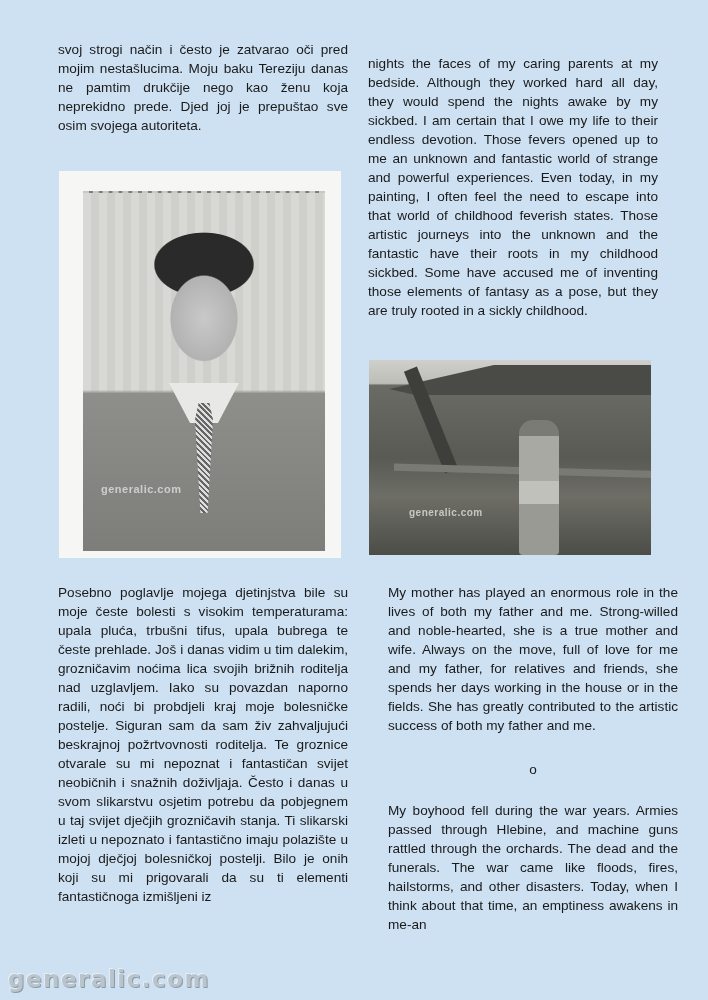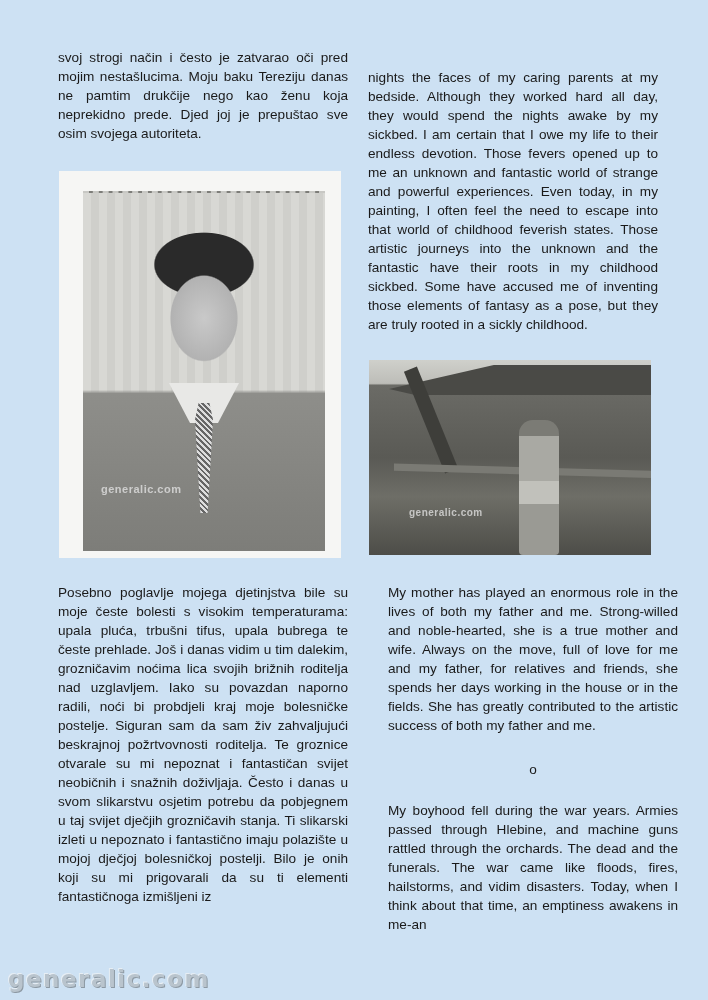--- a/index.html
+++ b/index.html
@@ -12,22 +12,22 @@
     color: #1a1a1a;
   }
   .col {
     position: absolute;
     width: 290px;
     font-size: 13.6px;
     line-height: 19px;
     text-align: justify;
   }
   .col p { margin: 0; }
-  #c1a { left: 58px; top: 48px; }
-  #c2a { left: 368px; top: 68px; }
+  #c1a { left: 58px; top: 40px; }
+  #c2a { left: 368px; top: 54px; }
   #c1b { left: 58px; top: 583px; }
   #c2b { left: 388px; top: 583px; }
   .sep { text-align: center; margin: 25px 0 22px 0 !important; }
 
   .photo-frame {
     position: absolute;
     background: #f6f6f4;
   }
   #portrait-frame { left: 59px; top: 171px; width: 282px; height: 387px; }
   #portrait {
@@ -119,16 +119,16 @@
   </div>
 </div>
 
 <div class="col" id="c1b">
   <p>Posebno poglavlje mojega djetinjstva bile su moje česte bolesti s visokim temperaturama: upala pluća, trbušni tifus, upala bubrega te česte prehlade. Još i danas vidim u tim dalekim, grozničavim noćima lica svojih brižnih roditelja nad uzglavljem. Iako su povazdan naporno radili, noći bi probdjeli kraj moje bolesničke postelje. Siguran sam da sam živ zahvaljujući beskrajnoj požrtvovnosti roditelja. Te groznice otvarale su mi nepoznat i fantastičan svijet neobičnih i snažnih doživljaja. Često i danas u svom slikarstvu osjetim potrebu da pobjegnem u taj svijet dječjih grozničavih stanja. Ti slikarski izleti u nepoznato i fantastično imaju polazište u mojoj dječjoj bolesničkoj postelji. Bilo je onih koji su mi prigovarali da su ti elementi fantastičnoga izmišljeni iz</p>
 </div>
 
 <div class="col" id="c2b">
   <p>My mother has played an enormous role in the lives of both my father and me. Strong-willed and noble-hearted, she is a true mother and wife. Always on the move, full of love for me and my father, for relatives and friends, she spends her days working in the house or in the fields. She has greatly contributed to the artistic success of both my father and me.</p>
   <p class="sep">o</p>
-  <p>My boyhood fell during the war years. Armies passed through Hlebine, and machine guns rattled through the orchards. The dead and the funerals. The war came like floods, fires, hailstorms, and vidim disasters. Today, when I think about that time, an emptiness awakens in me-an</p>
+  <p>My boyhood fell during the war years. Armies passed through Hlebine, and machine guns rattled through the orchards. The dead and the funerals. The war came like floods, fires, hailstorms, and other disasters. Today, when I think about that time, an emptiness awakens in me-an</p>
 </div>
 
 <div id="site-watermark">generalic.com</div>
 
 </body></html>

